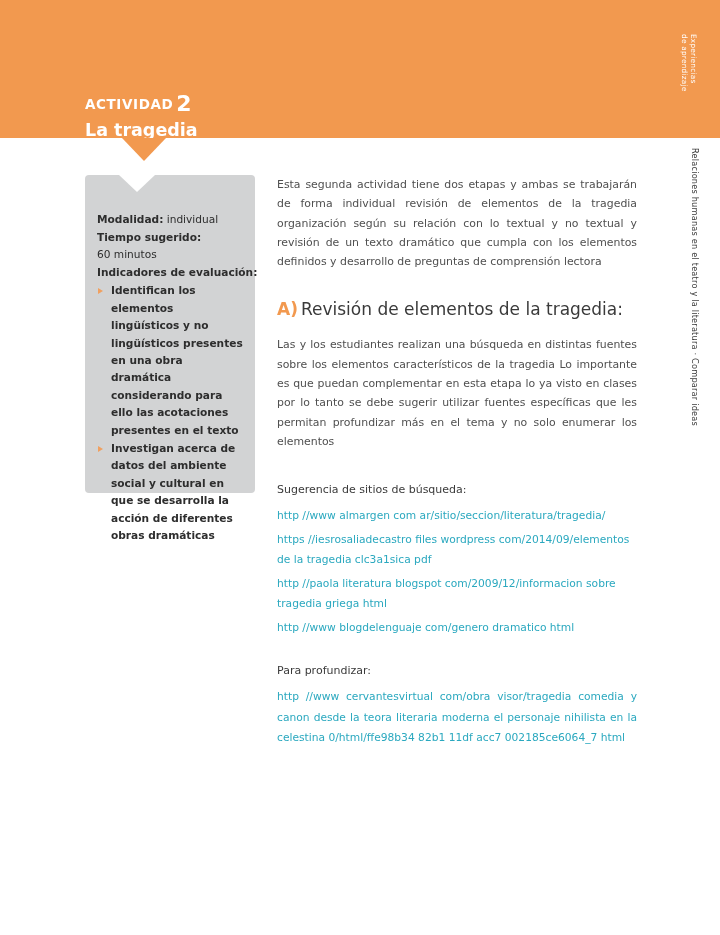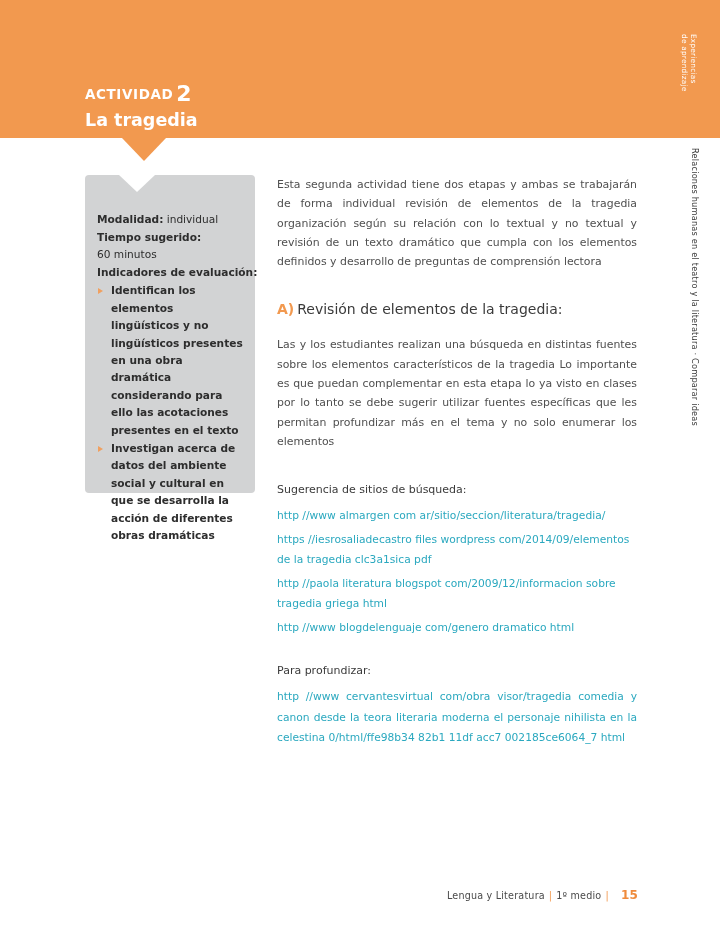--- a/index.html
+++ b/index.html
@@ -25,21 +25,21 @@
     left: 0;
     top: 0;
     width: 666px;
     height: 138px;
     background: #f2994f;
   }
 
   .header-titles {
     position: absolute;
     left: 85px;
-    top: 83px;
+    top: 93px;
     color: #ffffff;
   }
 
   .activity-line {
     font-size: 14.5px;
     font-weight: bold;
     letter-spacing: 0.4px;
     line-height: 1;
     white-space: nowrap;
   }
@@ -183,21 +183,21 @@
     font-size: 10.9px;
     line-height: 19.3px;
     text-align: justify;
     color: #4f4f4f;
     margin-bottom: 29px;
   }
 
   .para-intro { }
 
   .subhead {
-    font-size: 14px;
+    font-size: 17px;
     line-height: 19px;
     color: #3a3a3a;
     margin-bottom: 16px;
     font-weight: normal;
   }
 
   .subhead .mark {
     color: #f2994f;
     font-weight: bold;
     margin-right: 3px;
@@ -304,17 +304,14 @@
     <div class="link-block">http //paola  literatura blogspot com/2009/12/informacion  sobre tragedia  griega html</div>
     <div class="link-block">http //www blogdelenguaje com/genero  dramatico html</div>
 
     <div class="sep-gap"></div>
 
     <div class="label-line">Para profundizar:</div>
 
     <div class="link-block justified">http //www cervantesvirtual com/obra visor/tragedia  comedia  y  canon  desde  la  teora  literaria  moderna  el  personaje  nihilista  en  la  celestina  0/html/ffe98b34  82b1  11df  acc7  002185ce6064_7 html</div>
   </div>
 
-  <div class="footer">
-    <span>Lengua y Literatura</span><span class="bar">|</span><span>1º medio</span><span class="bar">|</span><span class="pagenum">15</span>
-  </div>
 
 </div>
 
 </body></html>

